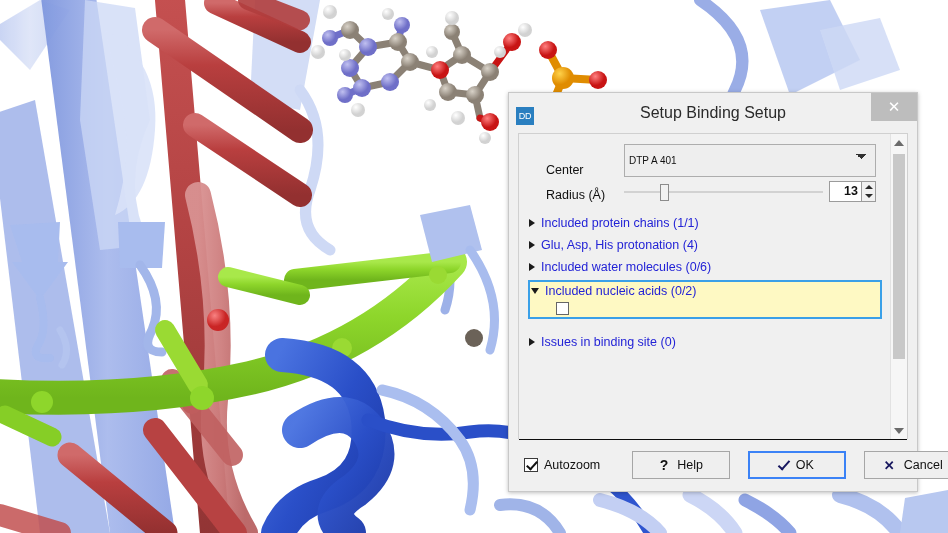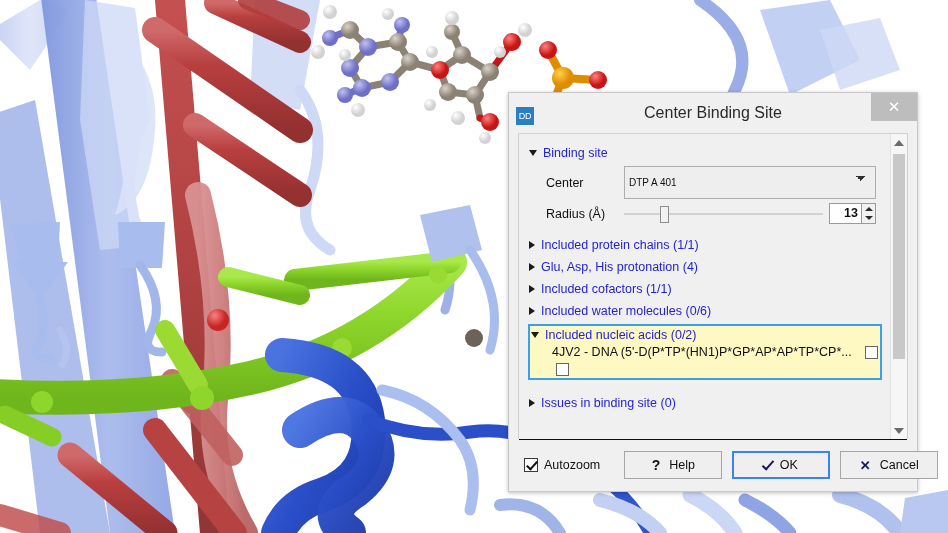--- a/index.html
+++ b/index.html
@@ -97,21 +97,21 @@
   .tri.right {
     border-width: 4px 0 4px 6px;
     border-color: transparent transparent transparent #1a1a1a;
   }
   .tri.down {
     border-width: 6px 4px 0 4px;
     border-color: #1a1a1a transparent transparent transparent;
   }
 
   .field-row {
-    display: flex; align-items: center;
+    display: flex; align-items: flex-end;
     padding: 2px 14px 2px 0;
     margin-left: 27px;
   }
   .field-label {
     width: 78px; flex: 0 0 78px;
     font-size: 12.5px; color: #101010;
   }
   select.combo {
     flex: 1 1 auto;
     height: 33px;
@@ -231,21 +231,21 @@
   
   .footer {
     flex: 0 0 auto;
     padding: 0 9px;
     background: #f0f0f0;
   }
   .divider { height: 1px; background: #0d0d0d; margin: 0 1px; }
   .btnrow {
     display: flex; align-items: center;
     padding: 11px 2px 12px 6px;
-    gap: 0;
+    gap: 8px;
   }
   .chk-label {
     display: flex; align-items: center;
     font-size: 12.5px; color: #101010;
     cursor: pointer;
     margin-right: 24px;
   }
   .chk {
     width: 14px; height: 14px;
     border: 1px solid #3a3a3a;
@@ -500,31 +500,27 @@
         <circle cx="432" cy="52" r="6"></circle>
       </g>
     </g>
   </svg>
 </div>
 
 <div id="dialog">
 
   <div class="titlebar">
     <div class="app-icon">DD</div>
-    <div class="title-text">Center Binding Site</div>
+    <div class="title-text">Setup Binding Setup</div>
     <div class="close-btn">✕</div>
   </div>
 
   <div class="content-wrap">
     <div class="content">
 
-      <div class="section-link">
-        <span class="tri down"></span>
-        <span>Binding site</span>
-      </div>
 
       <div class="field-row">
         <span class="field-label">Center</span>
         <select class="combo">
           <option>DTP A 401</option>
         </select>
       </div>
 
       <div class="field-row">
         <span class="field-label">Radius (Å)</span>
@@ -550,38 +546,30 @@
           <div class="section-link">
             <span class="tri right"></span>
             <span>Included protein chains (1/1)</span>
           </div>
           <div class="section-link">
             <span class="tri right"></span>
             <span>Glu, Asp, His protonation (4)</span>
           </div>
           <div class="section-link">
             <span class="tri right"></span>
-            <span>Included cofactors (1/1)</span>
-          </div>
-          <div class="section-link">
-            <span class="tri right"></span>
             <span>Included water molecules (0/6)</span>
           </div>
         </div>
 
       <div class="listbox">
         <div class="section-link">
           <span class="tri down"></span>
           <span>Included nucleic acids (0/2)</span>
         </div>
         <div id="naRows">
-            <div class="list-row">
-              <span class="rowtext">4JV2 - DNA (5'-D(P*TP*(HN1)P*GP*AP*AP*TP*CP*...</span>
-              <span class="row-check"></span>
-            </div>
             <div class="list-row">
               <span class="row-check"></span>
             </div>
           </div>
       </div>
 
       <div class="section-link" style="margin-top:12px">
         <span class="tri right"></span>
         <span>Issues in binding site (0)</span>
       </div>

